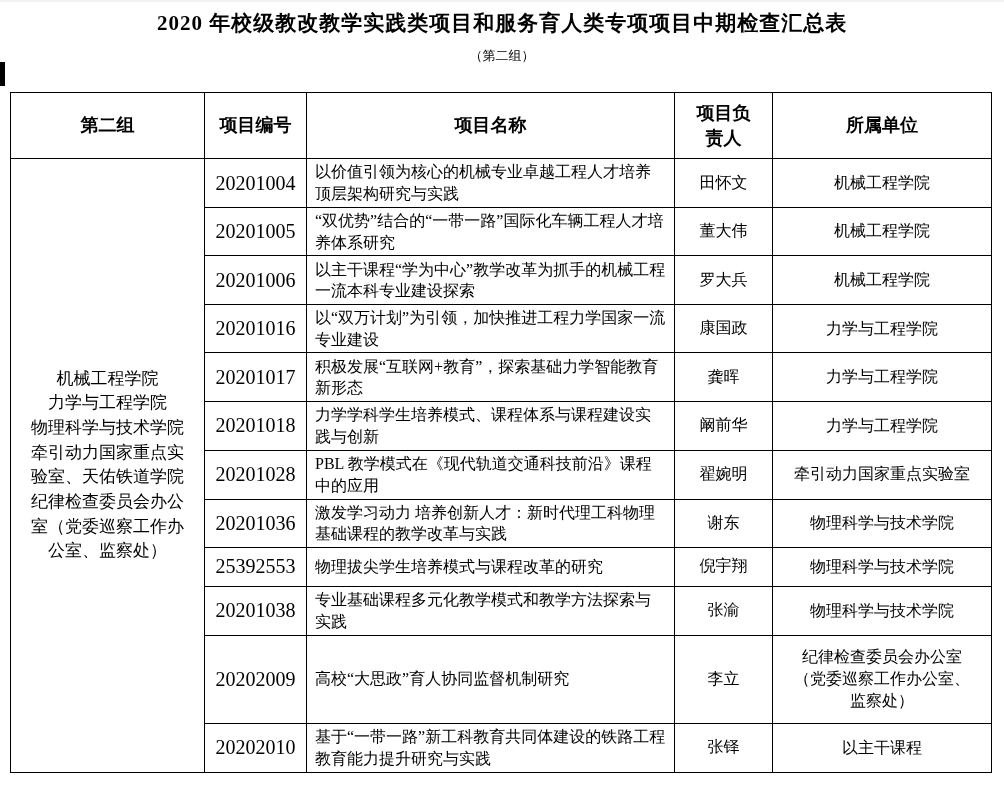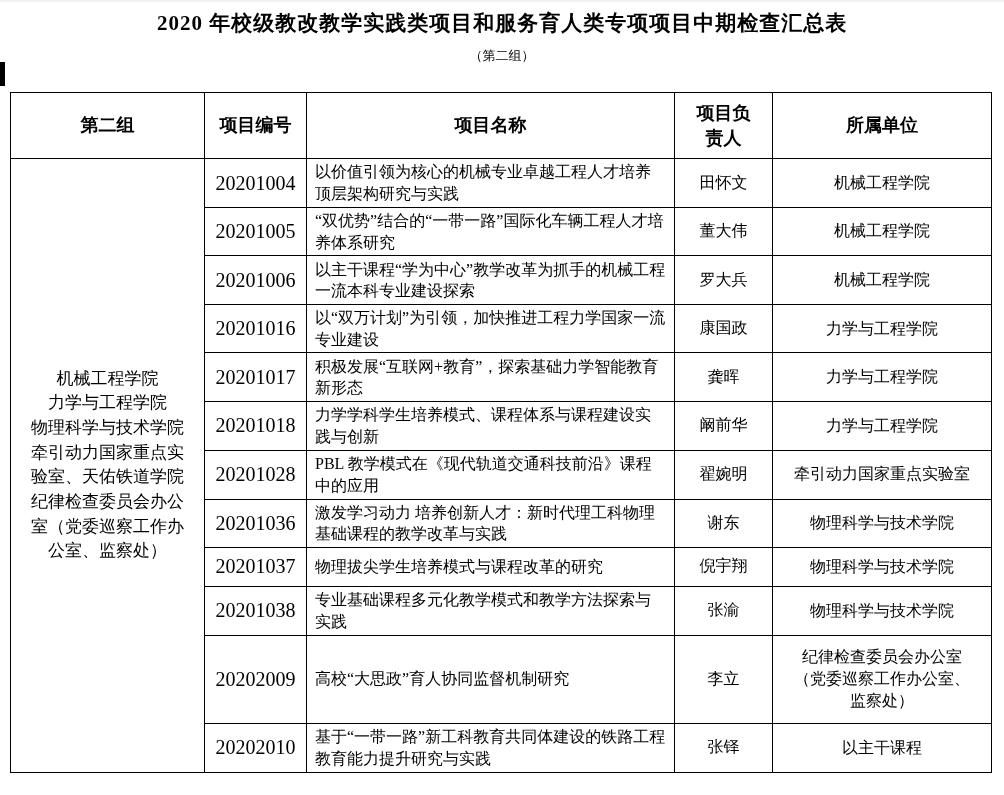--- a/index.html
+++ b/index.html
@@ -138,21 +138,21 @@
           <td class="leader-cell">翟婉明</td>
           <td class="unit-cell">牵引动力国家重点实验室</td>
         </tr>
         <tr style="height: 48px;">
           <td class="id-cell">20201036</td>
           <td class="name-cell">激发学习动力 培养创新人才：新时代理工科物理基础课程的教学改革与实践</td>
           <td class="leader-cell">谢东</td>
           <td class="unit-cell">物理科学与技术学院</td>
         </tr>
         <tr style="height: 39px;">
-          <td class="id-cell">20201037</td>
+          <td class="id-cell">25392553</td>
           <td class="name-cell">物理拔尖学生培养模式与课程改革的研究</td>
           <td class="leader-cell">倪宇翔</td>
           <td class="unit-cell">物理科学与技术学院</td>
         </tr>
         <tr style="height: 49px;">
           <td class="id-cell">20201038</td>
           <td class="name-cell">专业基础课程多元化教学模式和教学方法探索与实践</td>
           <td class="leader-cell">张渝</td>
           <td class="unit-cell">物理科学与技术学院</td>
         </tr>

